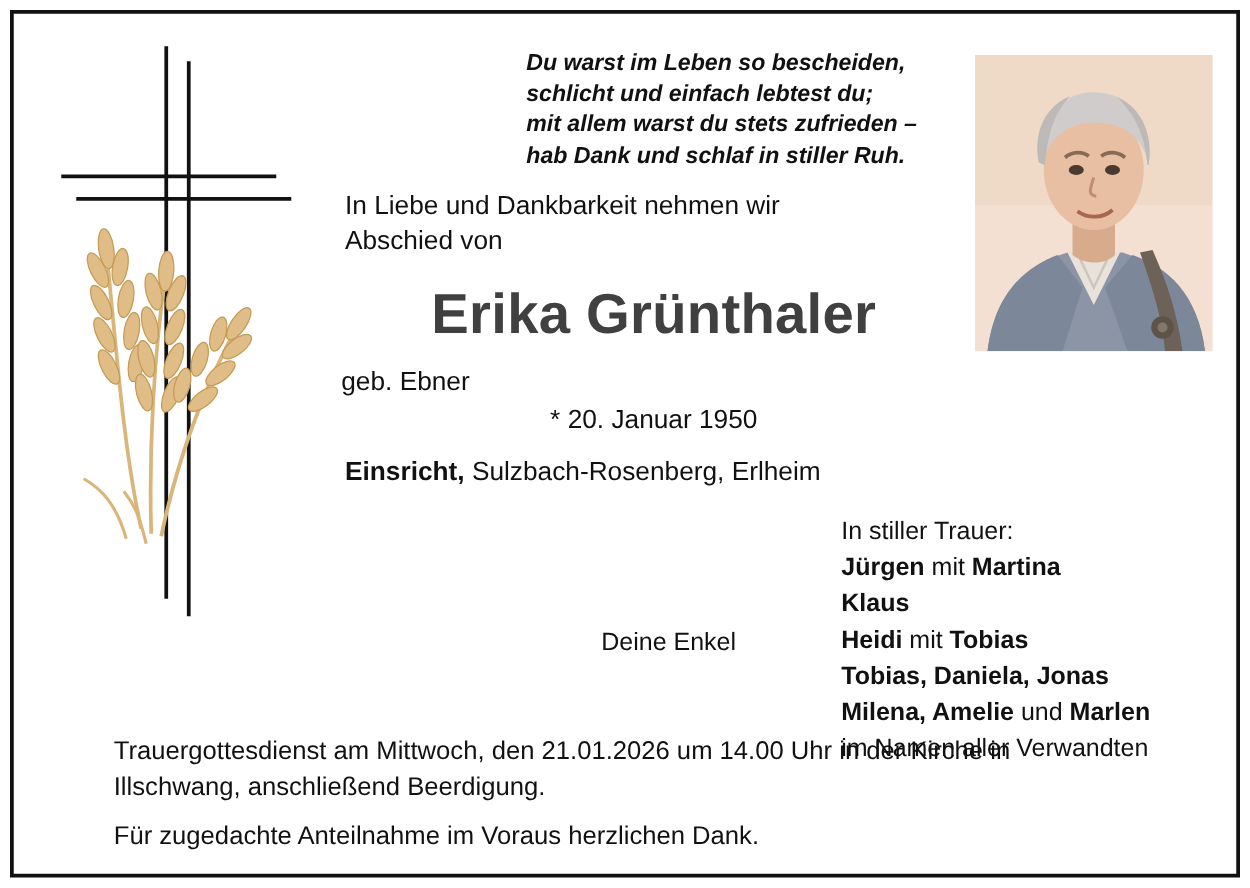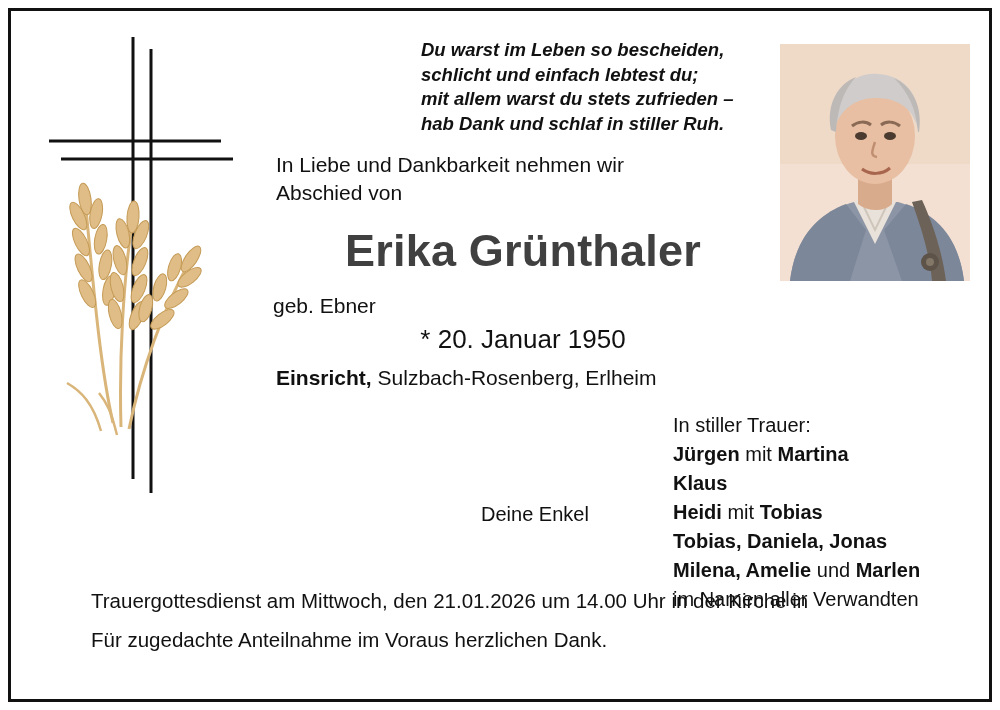--- a/index.html
+++ b/index.html
@@ -109,21 +109,21 @@
 
   
   .dates {
     position: absolute;
     left: 262px;
     top: 313px;
     width: 500px;
     display: flex;
     justify-content: center;
     gap: 62px;
-    font-size: 26px;
+    font-size: 21px;
     color: #111;
   }
 
   
   .places {
     position: absolute;
     left: 265px;
     top: 355px;
     width: 520px;
     font-size: 21px;
@@ -304,18 +304,19 @@
       <div>
         <span class="b">Milena, Amelie</span><span> und </span><span class="b">Marlen</span>
       </div>
       <div>im Namen aller Verwandten</div>
     </div>
 
     <div class="enkel">Deine Enkel</div>
 
     <div class="footer">
       <div>Trauergottesdienst am Mittwoch, den 21.01.2026 um 14.00 Uhr in der Kirche in</div>
+      <div>Illschwang, anschließend Beerdigung.</div>
       <span class="gap"></span>
       <div>Für zugedachte Anteilnahme im Voraus herzlichen Dank.</div>
     </div>
 
   </div>
 </div>
 
 </body></html>

